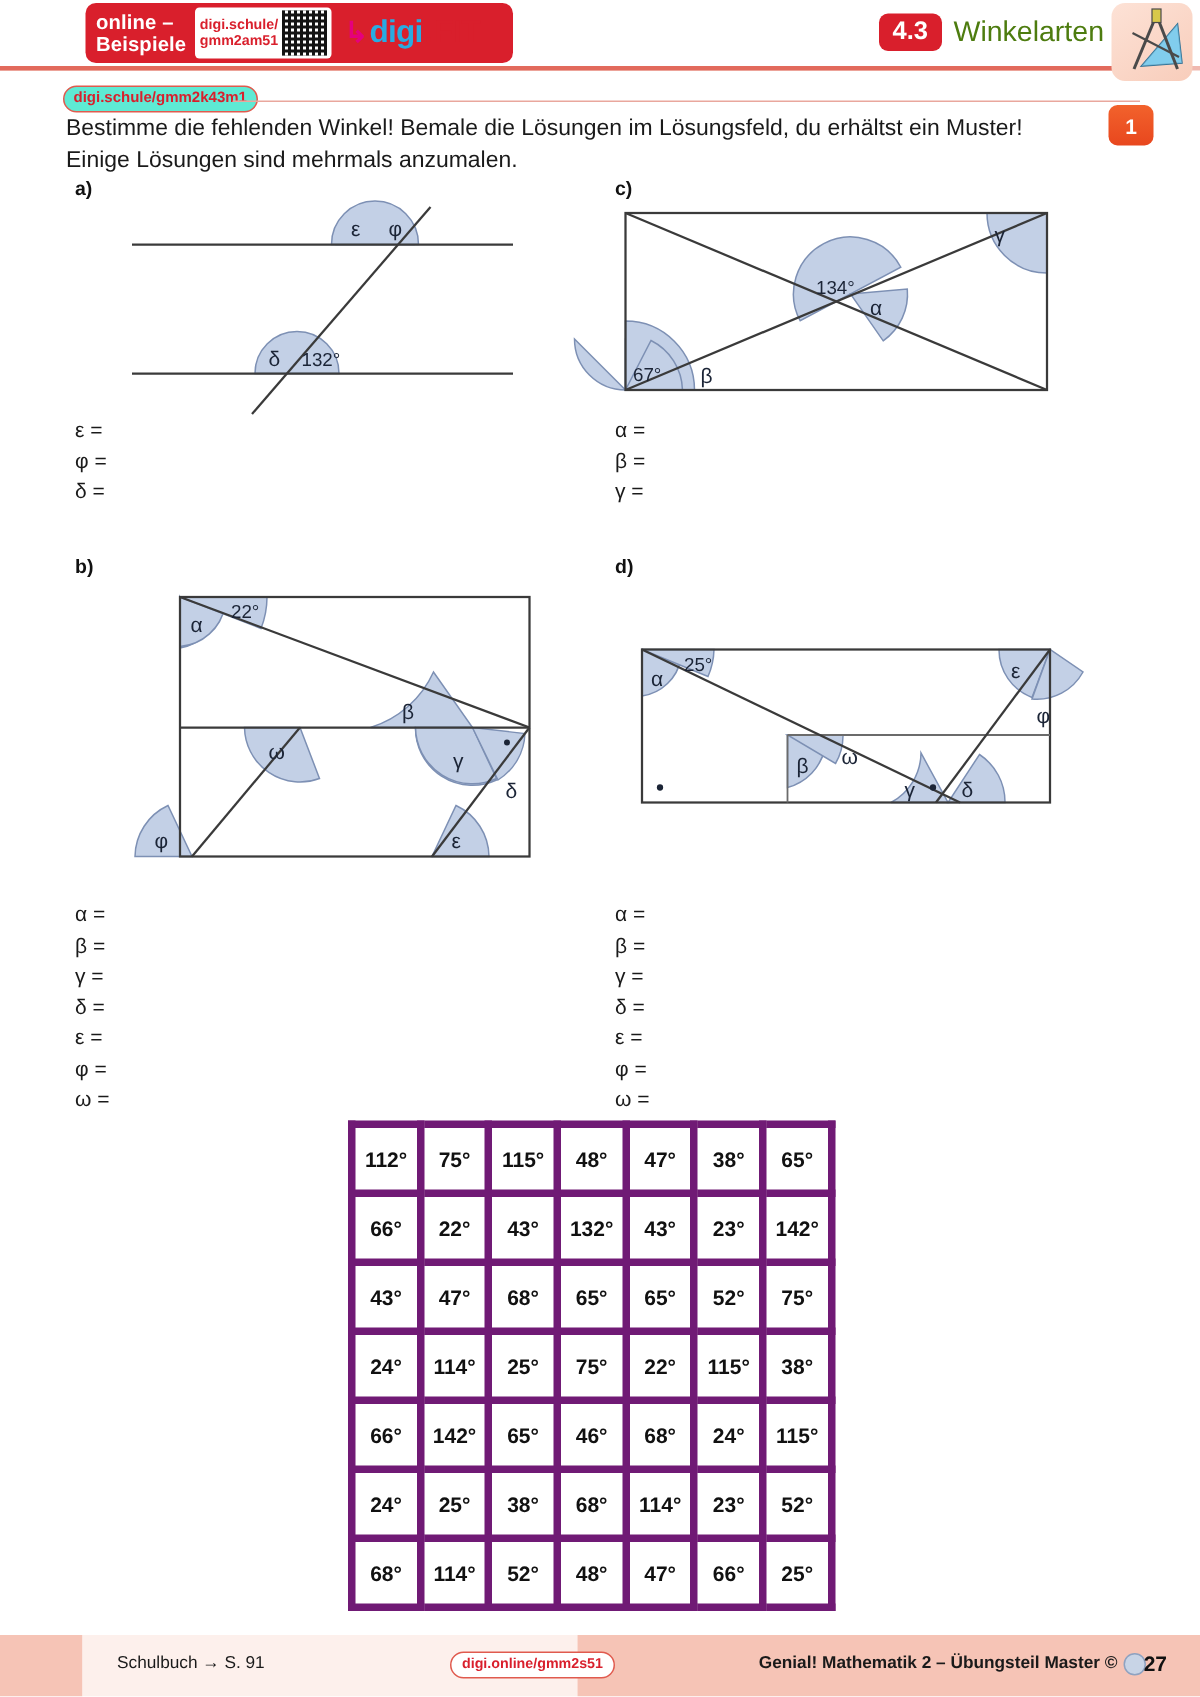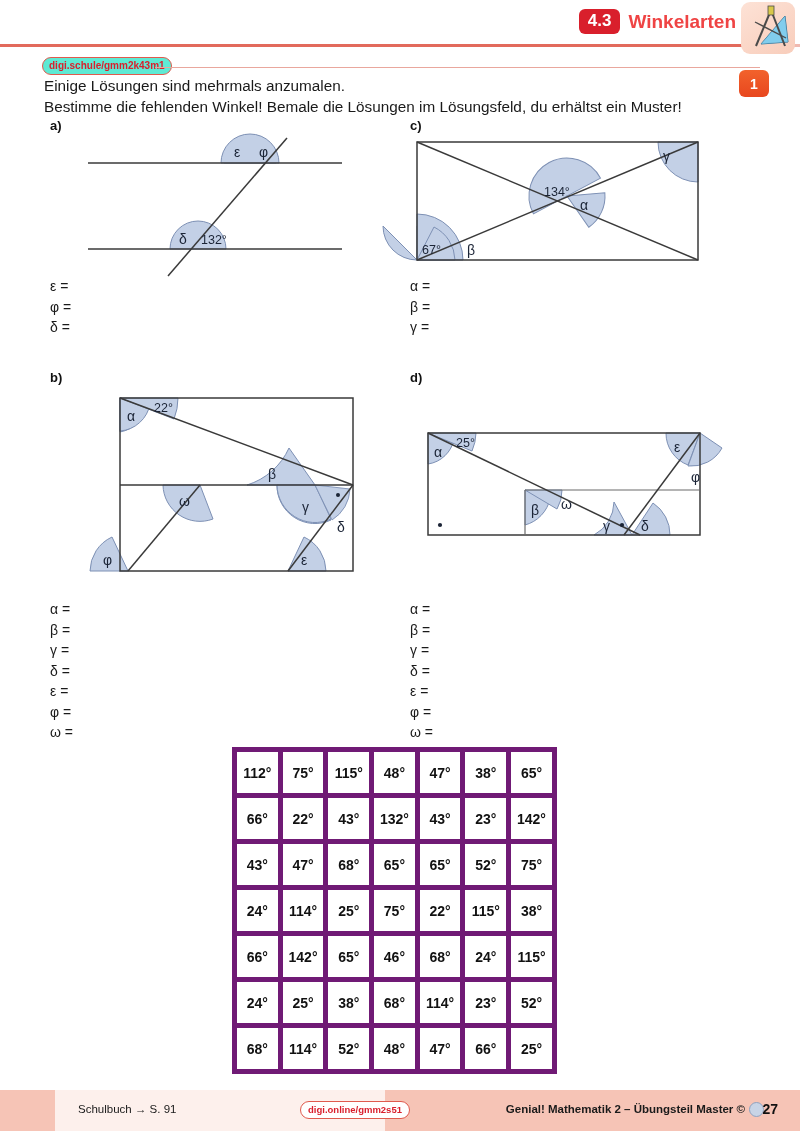--- a/index.html
+++ b/index.html
@@ -57,21 +57,21 @@
   .df-fit  { font-size:21px; color:#d91f2c; font-weight:bold; letter-spacing:-.3px; }
 
   .chapter-wrap {
     position:absolute; right:64px; top:9px;
     display:flex; align-items:center; gap:8px;padding-left:35px;
   }
   .chapter-num {
     background:#d91f2c; color:#fff; font-weight:bold; font-size:17px;
     border-radius:6px; padding:2px 9px 3px;
   }
-  .chapter-title { color:#ef4444; font-weight:bold; font-size:19px; }
+  .chapter-title { color:#4d7c0f; font-weight:normal; font-size:19px; }
   .tool-icon {
     position:absolute; right:5px; top:2px; width:54px; height:52px;
     background:linear-gradient(145deg,#fde2d6,#f8cdbb); border-radius:9px;
   }
 
   
   .code-chip {
     position:absolute; left:42px; top:57px;
     border:1.2px solid #e05a4e; border-radius:9px; background:#5eead4;
     color:#d91f2c; font-weight:bold; font-size:10px; padding:2px 6px 3px;
@@ -143,20 +143,35 @@
     border-radius:50%; background:#c8d4e6; border:1px solid #8fa2c0;
   }
 </style>
 </head>
 <body>
 
 <div class="header">
   <div class="hdr-rule"></div>
   <div class="hdr-rule-strong"></div>
 
+  <div class="online-badge">
+    <div class="ob-txt">online –
+Beispiele</div>
+    <div class="qr-box">
+      <div class="qr-code-label">digi.schule/
+gmm2am51</div>
+      <div class="qr-grid"></div>
+    </div>
+    <div class="digifit">
+      <span class="df-mark">↳</span>
+      <span class="df-digi">digi</span>
+      <span class="df-dot">.</span>
+      <span class="df-fit">FIT</span>
+    </div>
+  </div>
 
   <div class="chapter-wrap">
     <span class="chapter-num">4.3</span>
     <span class="chapter-title">Winkelarten</span>
   </div>
 
   <div class="tool-icon">
     <svg width="54" height="52" viewBox="0 0 54 52">
       <polygon points="20,42 44,14 47,40" fill="#6fc3e8" stroke="#2f6f93" stroke-width="1"></polygon>
       <polygon points="20,42 44,14 47,40" fill="#8ed3f0" opacity=".6"></polygon>
@@ -165,22 +180,22 @@
       <rect x="27" y="4" width="6" height="9" fill="#d8c84a" stroke="#4a4a4a" stroke-width=".8"></rect>
       <line x1="14" y1="20" x2="45" y2="36" stroke="#4a4a4a" stroke-width="1.4"></line>
     </svg>
   </div>
 </div>
 
 <div class="code-chip">digi.schule/gmm2k43m1</div>
 <div class="chip-rule"></div>
 
 <div class="instruction">
+  <div>Bestimme die fehlenden Winkel! Bemale die Lösungen im Lösungsfeld, du erhältst ein Muster!</div>
   <div>Einige Lösungen sind mehrmals anzumalen.</div>
-  <div>Bestimme die fehlenden Winkel! Bemale die Lösungen im Lösungsfeld, du erhältst ein Muster!</div>
 </div>
 <div class="ex-badge">1</div>
 
 <div class="panel" style="left:50px; top:118px;">
   <div class="panel-label">a)</div>
   <svg width="310" height="135" viewBox="0 0 310 135">
 
     <path class="arc" d="M 174 30 A 26 26 0 0 1 226 30 L 200 30 Z" transform="rotate(0 200 30)"></path>
     <path class="arc" d="M 200 30 m -29 0 a 29 29 0 0 1 58 0 z"></path>
     <path class="arc" d="M 148 116 m -28 0 a 28 28 0 0 1 56 0 z"></path>

